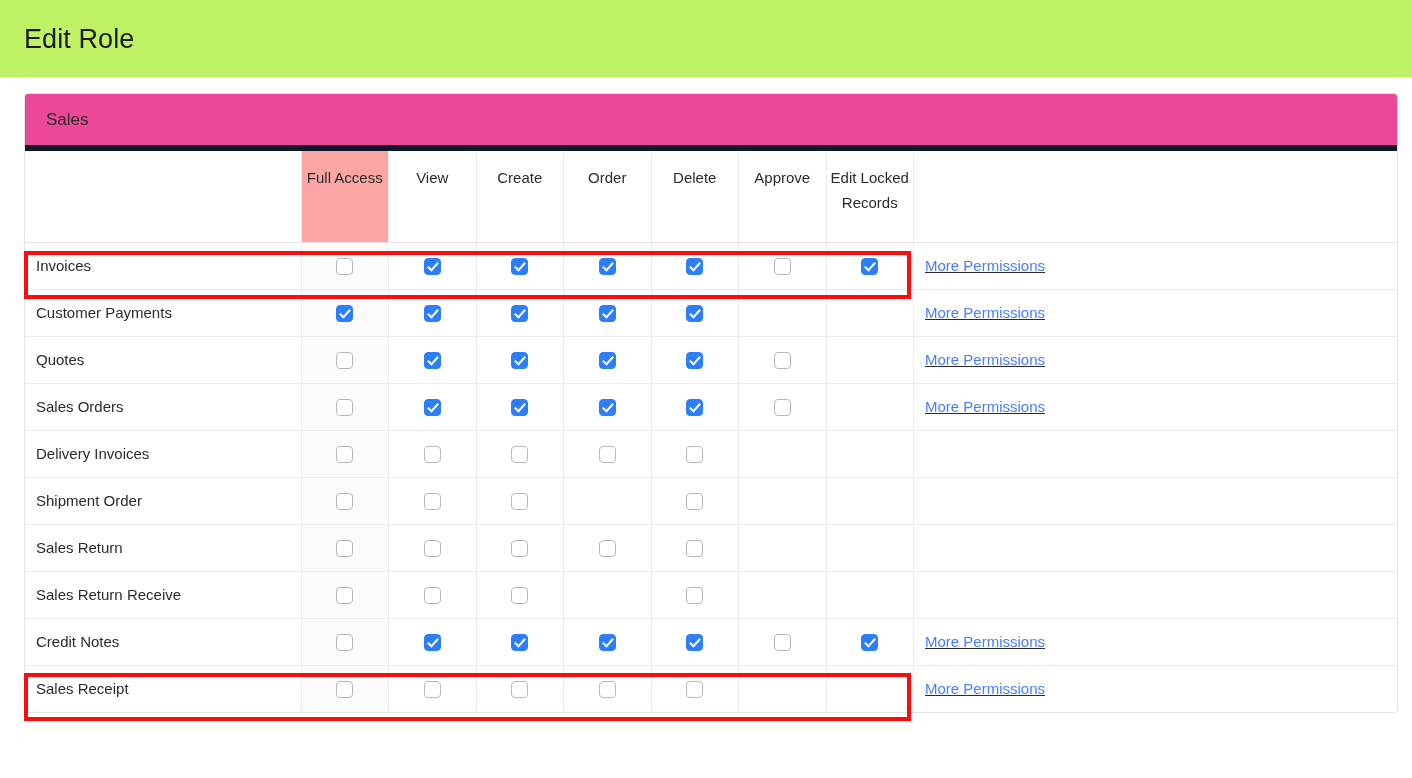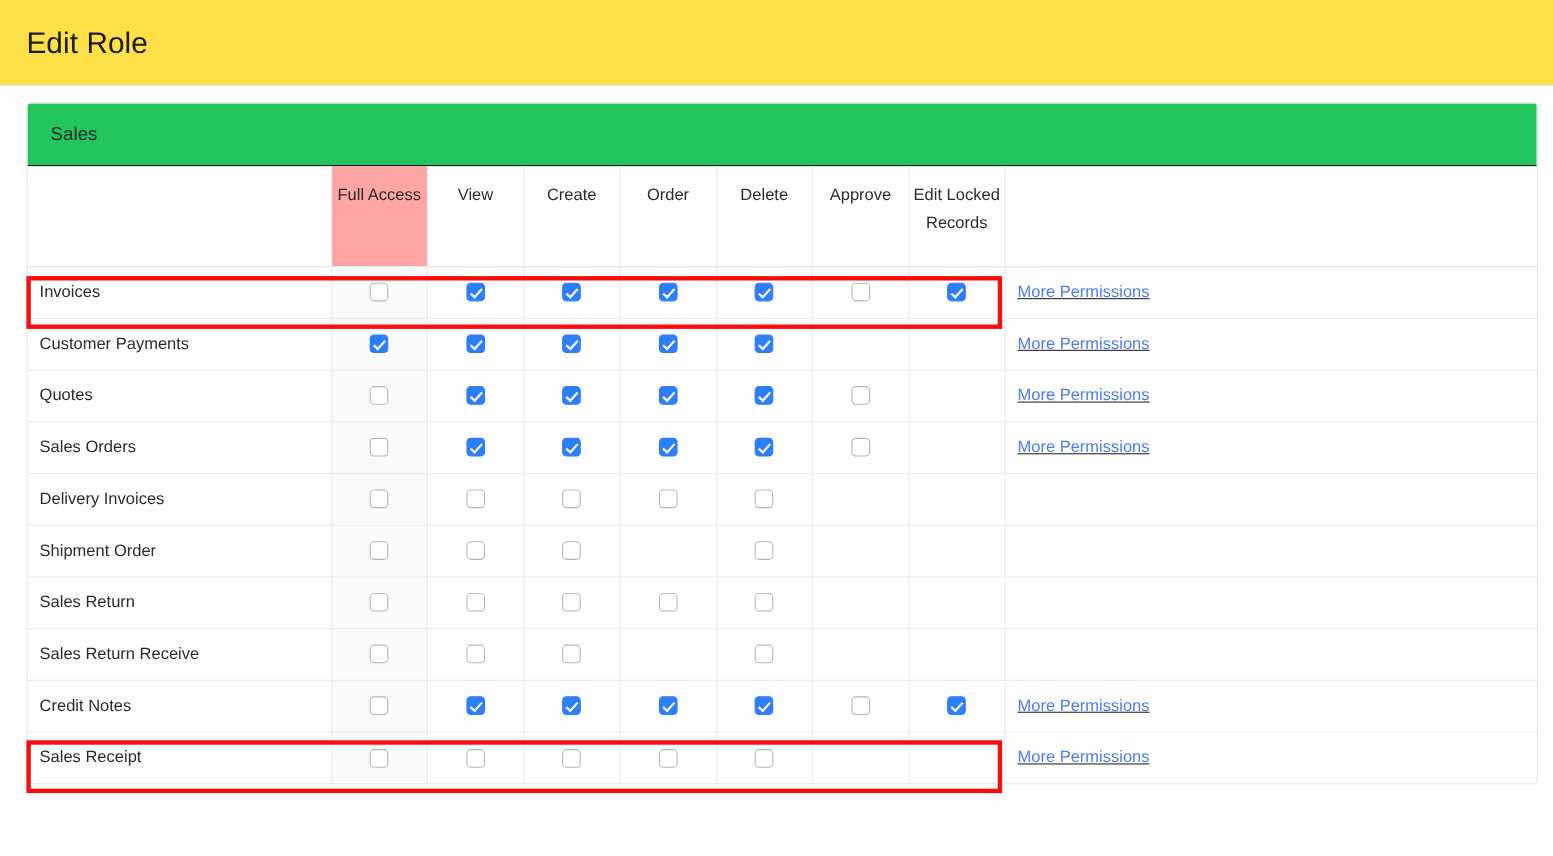--- a/index.html
+++ b/index.html
@@ -16,21 +16,21 @@
     overflow: hidden;
     background: #ffffff;
   }
 
   
   .page-header {
     position: absolute;
     left: 0; top: 0;
     width: 1412px;
     height: 78px;
-    background: #fde047;
+    background: #bef264;
     border-bottom: 1px solid #ececec;
     box-sizing: border-box;
   }
   .page-title {
     position: absolute;
     left: 24px;
     top: 22px;
     font-size: 27px;
     font-weight: 400;
     color: #1b1b1b;
@@ -45,22 +45,22 @@
     top: 93px;
     width: 1374px;
     border: 1px solid #e4e4e6;
     border-radius: 4px;
     box-sizing: border-box;
     background: #ffffff;
     overflow: hidden;
   }
   .card-head {
     height: 57px;
-    background: #22c55e;
-    border-bottom: 1px solid #0f172a;
+    background: #ec4899;
+    border-bottom: 6px solid #0f172a;
     display: flex;
     align-items: center;
     padding-left: 21px;
     box-sizing: border-box;
   }
   .card-head-title {
     font-size: 17px;
     color: #2b2b2b;
     font-weight: 400;
   }

